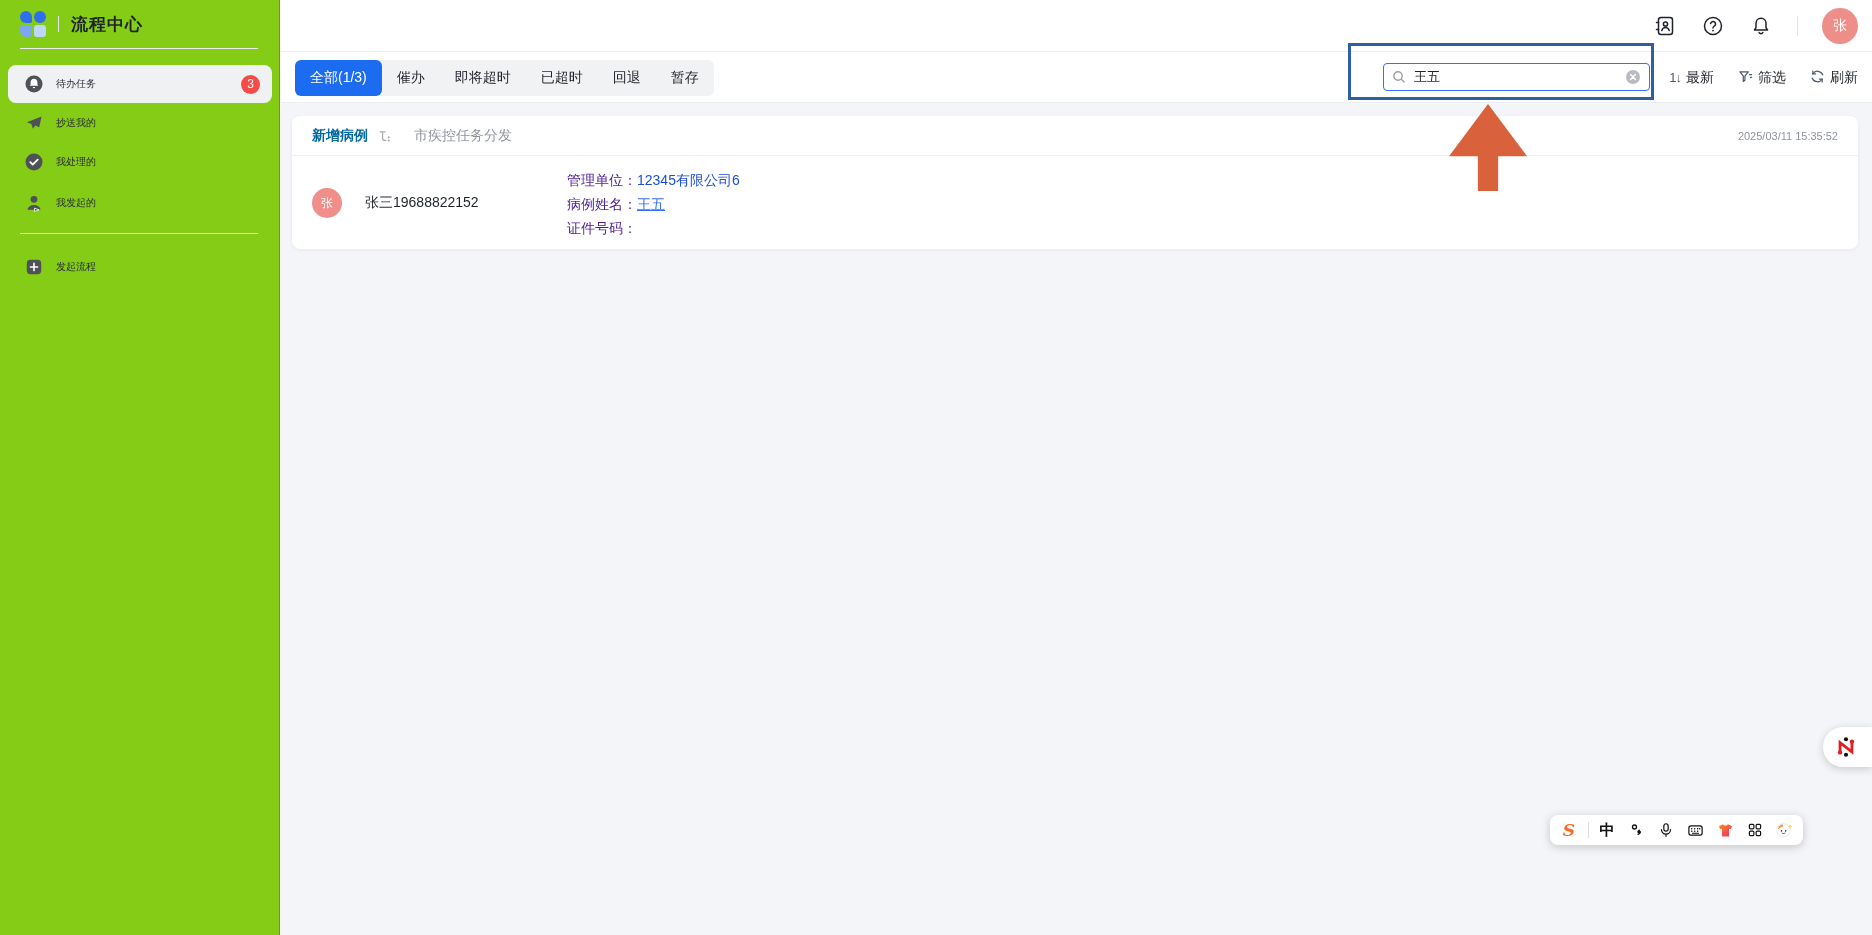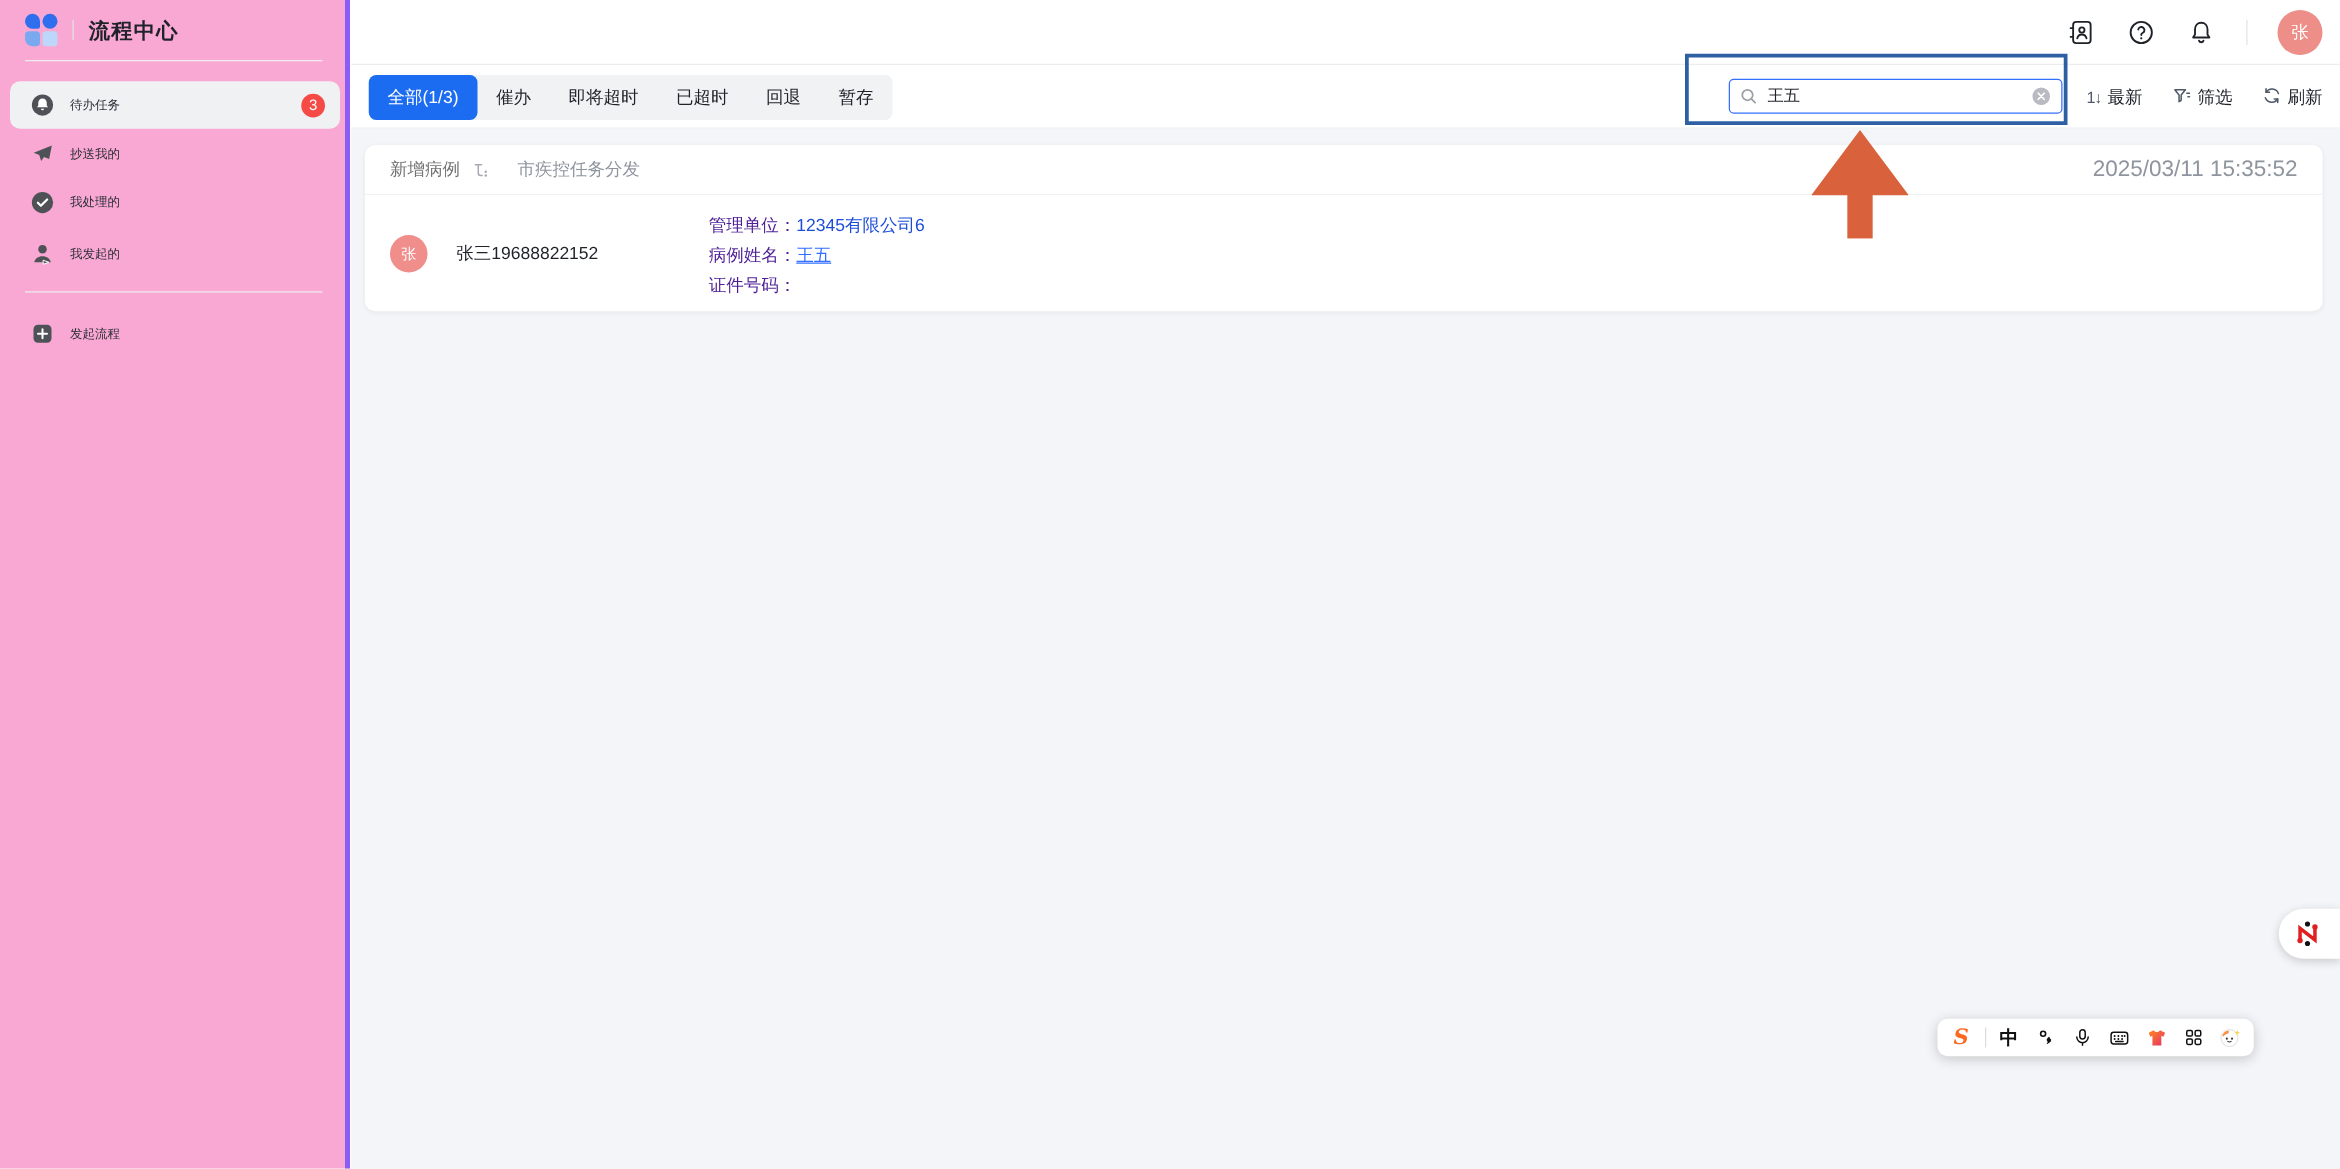--- a/index.html
+++ b/index.html
@@ -4,21 +4,21 @@
 <style>
   html,body{margin:0;padding:0;background:#e8e8e8;}
   *{box-sizing:border-box;}
   #app{
     position:relative;width:1872px;height:935px;margin:0 auto;
     background:#fff;overflow:hidden;
     font-family:"Liberation Sans","DejaVu Sans",sans-serif;
     color:#1f2329;font-size:14px;
   }
   
-  .sidebar{position:absolute;left:0;top:0;width:280px;height:935px;background:#f9a8d4;border-right:4px solid #8b5cf6;}
+  .sidebar{position:absolute;left:0;top:0;width:280px;height:935px;background:#84cc16;border-right:1px solid #8b5cf6;}
   .logo-row{position:absolute;left:20px;top:0;height:48px;display:flex;align-items:center;gap:12px;}
   .logo-grid{display:grid;grid-template-columns:12px 12px;grid-template-rows:12px 12px;gap:2px;}
   .logo-grid i{display:block;}
   .lg-a{background:#2f6fed;border-radius:50% 50% 15% 50%;}
   .lg-b{background:#2f6fed;border-radius:50%;}
   .lg-c{background:#7aa9f0;border-radius:3px 3px 3px 50%;}
   .lg-d{background:#bcd7fa;border-radius:3px;}
   .logo-divider{width:1px;height:16px;background:#e1e3e6;}
   .app-title{font-size:17px;font-weight:bold;color:#1f2329;letter-spacing:1px;}
   .side-divider{position:absolute;left:20px;width:238px;height:1px;background:#ededf0;}
@@ -60,23 +60,23 @@
   .sort-glyph{font-size:13px;color:#4e5969;letter-spacing:-1px;}
   .content{flex:1;background:#f4f5f8;position:relative;}
   
   .task-card{
     position:absolute;left:11px;right:14px;top:13px;height:133px;background:#fff;border-radius:8px;
     box-shadow:0 1px 4px rgba(31,35,41,.06);cursor:pointer;
   }
   .card-header{
     height:40px;display:flex;align-items:center;padding:0 20px;border-bottom:1px solid #f0f1f2;gap:10px;
   }
-  .card-title{font-weight:normal;font-size:14px;color:#737373;}
+  .card-title{font-weight:bold;font-size:14px;color:#0369a1;}
   .flow-name{color:#8f959e;font-size:14px;margin-left:12px;}
-  .card-time{margin-left:auto;color:#8f959e;font-size:18px;}
+  .card-time{margin-left:auto;color:#8f959e;font-size:11px;}
   .assignee-row{position:absolute;left:20px;top:72px;display:flex;align-items:center;}
   .avatar-card{
     width:30px;height:30px;border-radius:50%;background:#ef8e8a;color:#fff;font-size:12px;
     display:flex;align-items:center;justify-content:center;flex:0 0 auto;
   }
   .assignee-name{margin-left:23px;font-size:14px;color:#1f2329;}
   .fields{position:absolute;left:275px;top:52px;}
   .field-row{height:24px;line-height:24px;font-size:14px;display:flex;}
   .field-label{color:#4c1d95;text-align:center;}
   .field-value{color:#1d4ed8;}

